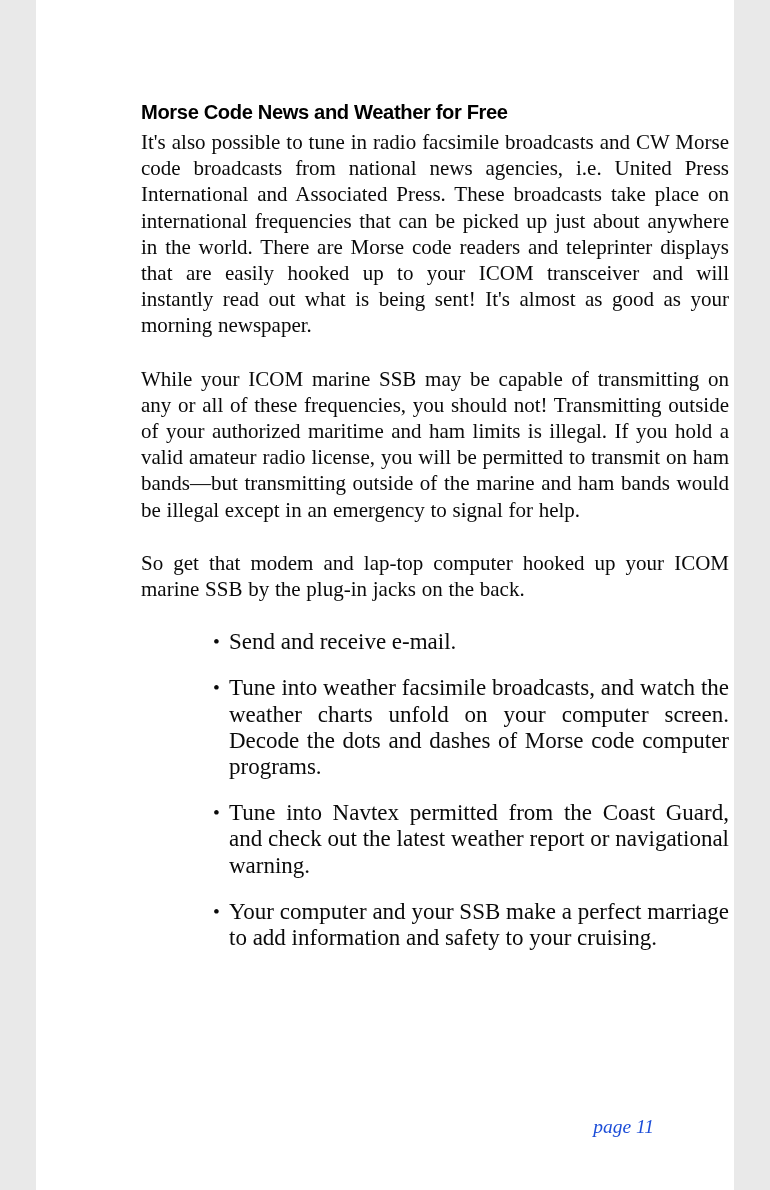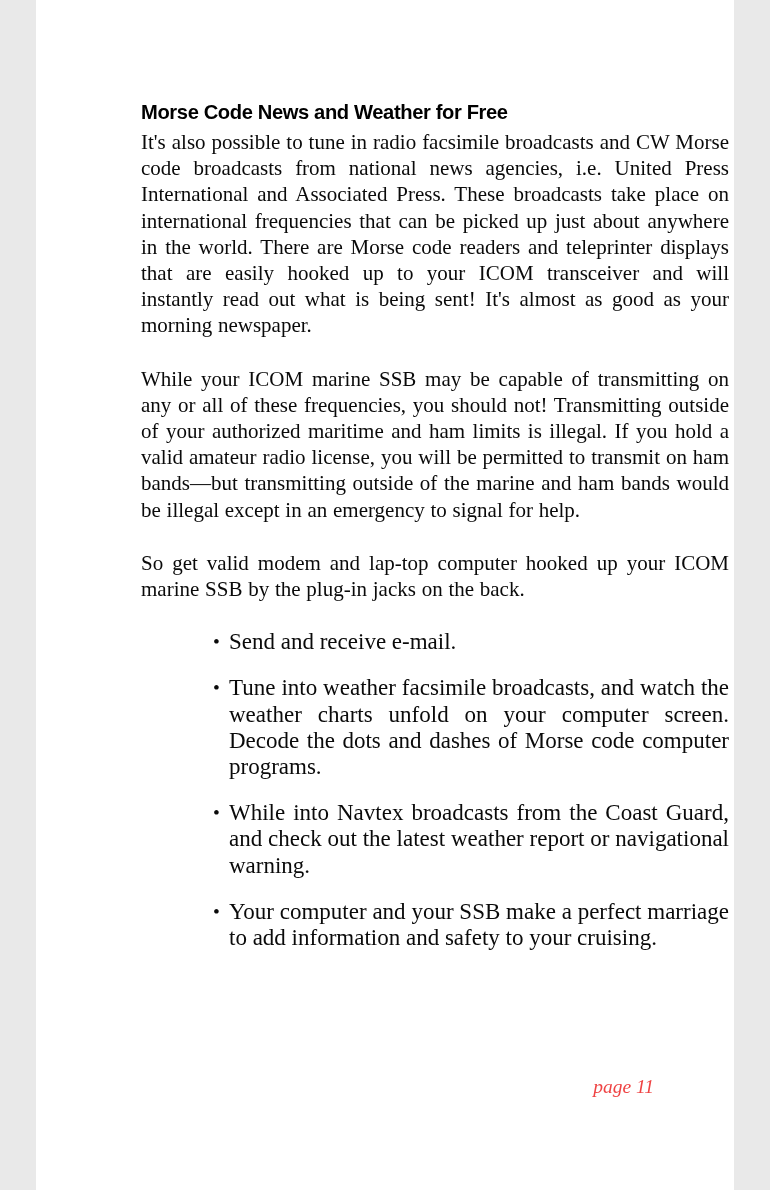--- a/index.html
+++ b/index.html
@@ -55,54 +55,54 @@
     line-height: 26.2px;
   }
   .bullet-text {
     flex: 1;
     font-size: 23px;
     line-height: 26.2px;
     text-align: justify;
   }
   .page-number {
     position: absolute;
-    top: 1076px;
+    top: 1116px;
     right: 80px;
     font-size: 19.5px;
     font-style: italic;
-    color: #ef4444;
+    color: #1d4ed8;
     margin-left: 24px;
   }
 </style>
 </head>
 <body>
 
 <div class="page">
   <div class="content">
 
     <h1 class="heading">Morse Code News and Weather for Free</h1>
 
     <p class="body-text">It's also possible to tune in radio facsimile broadcasts and CW Morse code broadcasts from national news agencies, i.e. United Press International and Associated Press. These broadcasts take place on international frequencies that can be picked up just about anywhere in the world. There are Morse code readers and teleprinter displays that are easily hooked up to your ICOM transceiver and will instantly read out what is being sent! It's almost as good as your morning newspaper.</p>
 
     <p class="body-text">While your ICOM marine SSB may be capable of transmitting on any or all of these frequencies, you should not! Transmitting outside of your authorized maritime and ham limits is illegal. If you hold a valid amateur radio license, you will be permitted to transmit on ham bands—but transmitting outside of the marine and ham bands would be illegal except in an emergency to signal for help.</p>
 
-    <p class="body-text">So get valid modem and lap-top computer hooked up your ICOM marine SSB by the plug-in jacks on the back.</p>
+    <p class="body-text">So get that modem and lap-top computer hooked up your ICOM marine SSB by the plug-in jacks on the back.</p>
 
     <ul class="bullet-list">
       <li class="bullet-item">
         <span class="bullet">•</span>
         <span class="bullet-text">Send and receive e-mail.</span>
       </li>
       <li class="bullet-item">
         <span class="bullet">•</span>
         <span class="bullet-text">Tune into weather facsimile broadcasts, and watch the weather charts unfold on your computer screen. Decode the dots and dashes of Morse code computer programs.</span>
       </li>
       <li class="bullet-item">
         <span class="bullet">•</span>
-        <span class="bullet-text">While into Navtex broadcasts from the Coast Guard, and check out the latest weather report or navigational warning.</span>
+        <span class="bullet-text">Tune into Navtex permitted from the Coast Guard, and check out the latest weather report or navigational warning.</span>
       </li>
       <li class="bullet-item">
         <span class="bullet">•</span>
         <span class="bullet-text">Your computer and your SSB make a perfect marriage to add information and safety to your cruising.</span>
       </li>
     </ul>
 
   </div>
 
   <div class="page-number">page 11</div>

